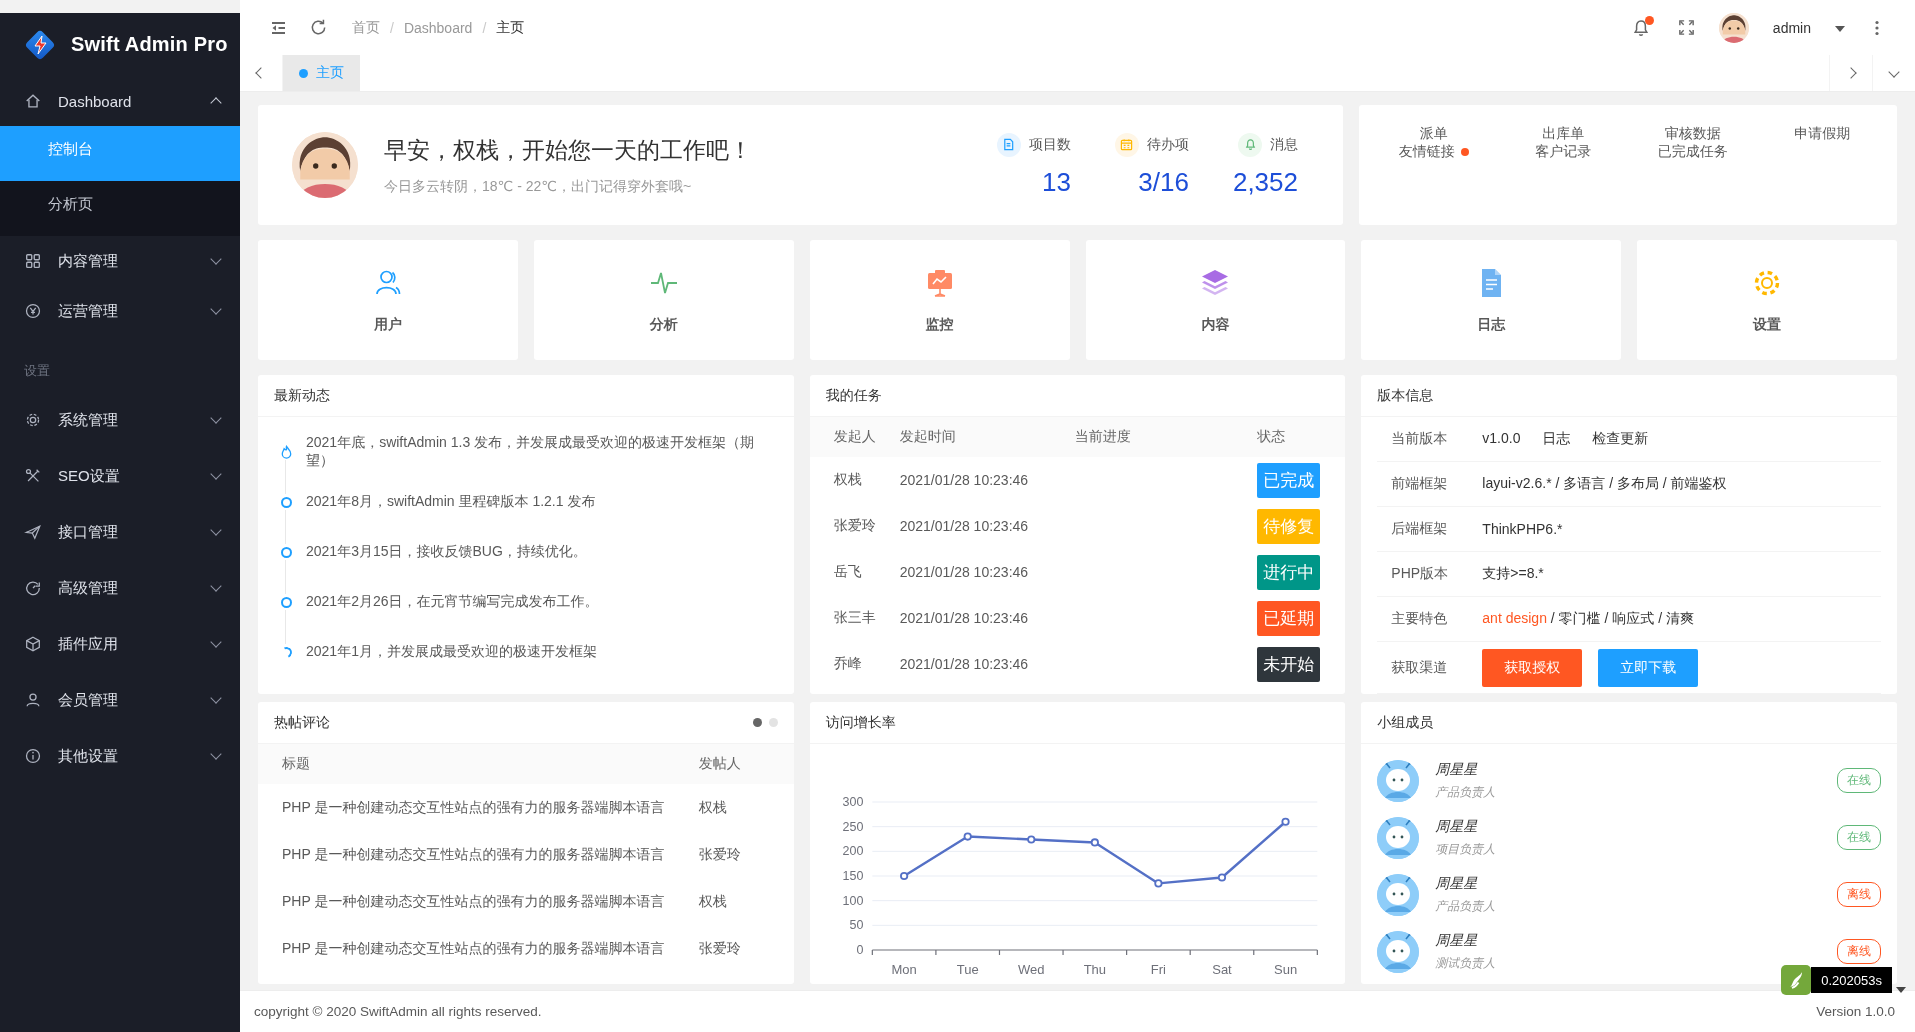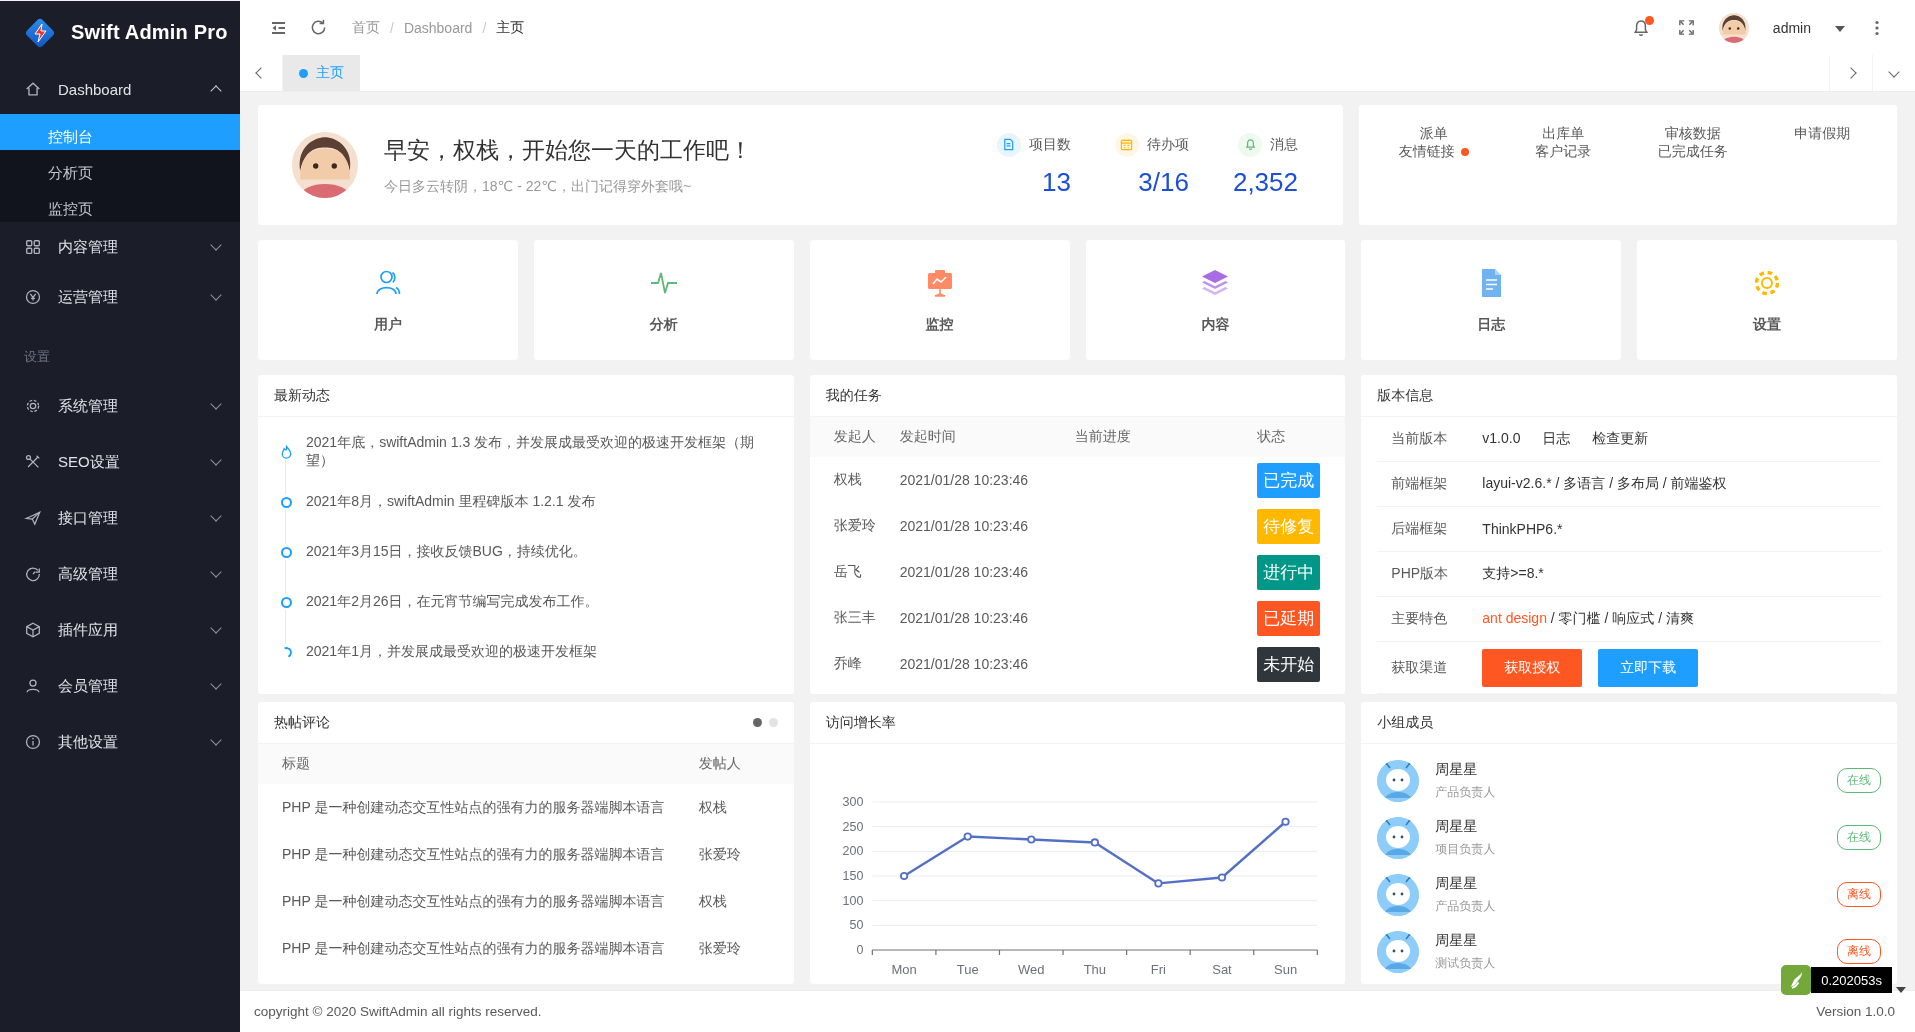--- a/index.html
+++ b/index.html
@@ -1,30 +1,30 @@
 <!DOCTYPE html>
 <html><head>
 <meta charset="utf-8">
 <style>
   * { margin:0; padding:0; box-sizing:border-box; }
   html,body { width:1915px; height:1032px; overflow:hidden; }
   body { font-family:"Liberation Sans","DejaVu Sans",sans-serif; font-size:14px; color:#595959; background:#F2F2F2; position:relative; }
 
   
-  .sidebar { position:absolute; left:0; top:1px; bottom:0; width:240px; background:#1B1E28; z-index:5; }
+  .sidebar { position:absolute; left:0; top:13px; bottom:0; width:240px; background:#1B1E28; z-index:5; }
   .logo { height:63px; display:flex; align-items:center; padding-left:22px; gap:13px; }
   .logo-text { color:#fff; font-size:20px; font-weight:bold; letter-spacing:.2px; }
   .menu-item { height:50px; display:flex; align-items:center; padding:0 20px 0 24px; color:#DFE2EA; cursor:pointer; font-size:15px; }
   .menu-item .mi-icon { width:18px; height:18px; margin-right:16px; color:#AEB3C0; display:inline-flex; }
   .menu-item .mi-icon svg { width:18px; height:18px; }
   .menu-item .mi-label { flex:1; }
   .chev { width:8px; height:8px; border-right:1.5px solid #8E93A3; border-bottom:1.5px solid #8E93A3; transform:rotate(45deg); margin-top:-4px; }
   .chev.up { transform:rotate(-135deg); margin-top:4px; border-color:#C7CBD6; }
   .submenu { background:#12141D; padding:0; }
-  .submenu-item { height:36px; line-height:45px; padding-left:48px; color:#C2C6D0; font-size:15px; cursor:pointer; }
+  .submenu-item { height:55px; line-height:45px; padding-left:48px; color:#C2C6D0; font-size:15px; cursor:pointer; }
   .submenu-item.active { background:#1E9FFF; color:#fff; }
   .menu-section { padding:26px 0 12px 24px; color:#6E7380; font-size:13px; }
   .settings-list .menu-item { height:56px; }
 
   
   .topbar { position:absolute; left:240px; right:0; top:0; height:55px; background:#fff; display:flex; align-items:center; padding:0 18px 0 18px; z-index:4; }
   .tb-btn { width:40px; height:40px; display:flex; align-items:center; justify-content:center; cursor:pointer; color:#666; }
   .breadcrumb { display:flex; align-items:center; gap:10px; margin-left:14px; font-size:14px; }
   .breadcrumb .bc { color:#999; cursor:pointer; }
   .breadcrumb .bc.last { color:#333; cursor:default; }
@@ -114,21 +114,21 @@
   .hp-title { flex:1; padding-left:24px; white-space:nowrap; overflow:hidden; }
   .hp-poster { width:95px; }
   .carousel-dots { margin-left:auto; display:flex; gap:7px; }
   .cdot { width:9px; height:9px; border-radius:50%; background:#E3E3E3; cursor:pointer; }
   .cdot.active { background:#666; }
 
   
   .mem-body { padding:8px 16px 0 16px; }
   .mem-row { display:flex; align-items:center; height:57px; }
   .mem-avatar { width:42px; height:42px; border-radius:50%; overflow:hidden; flex:none; background:#8ECDF9; }
-  .mem-texts { margin-left:16px; }
+  .mem-texts { margin-left:16px;font-style:italic; }
   .mem-name { color:#333; margin-bottom:5px; }
   .mem-role { color:#999; font-size:12px; }
   .m-badge { margin-left:auto; border:1px solid currentColor; border-radius:10px; font-size:12px; padding:3px 9px; background:#fff; }
 
   
   .footer { position:absolute; left:240px; right:0; bottom:0; height:42px; background:#fff; border-top:1px solid #EDEDED; display:flex; align-items:center; padding:0 20px 0 14px; color:#595959; font-size:13.5px; }
   .footer .ver { margin-left:auto; }
 
   
   .debug-badge { position:absolute; right:9px; bottom:37px; display:flex; align-items:center; z-index:9; }
@@ -165,21 +165,20 @@
             <path d="M3 10 L10 3.5 L17 10"></path>
             <path d="M5.5 8.5 V16.5 H14.5 V8.5"></path>
           </svg>
       </span>
       <span class="mi-label">Dashboard</span>
       <span class="chev up"></span>
     </div>
     <div class="submenu">
       <div class="submenu-item active">控制台</div>
       <div class="submenu-item">分析页</div>
-      <div class="submenu-item">监控页</div>
     </div>
 
     <div class="menu-item">
       <span class="mi-icon">
         <svg viewBox="0 0 20 20" fill="none" stroke="currentColor" stroke-width="1.5">
             <rect x="3" y="3" width="5.6" height="5.6" rx="1"></rect>
             <rect x="11.4" y="3" width="5.6" height="5.6" rx="1"></rect>
             <rect x="3" y="11.4" width="5.6" height="5.6" rx="1"></rect>
             <rect x="11.4" y="11.4" width="5.6" height="5.6" rx="1"></rect>
           </svg>

